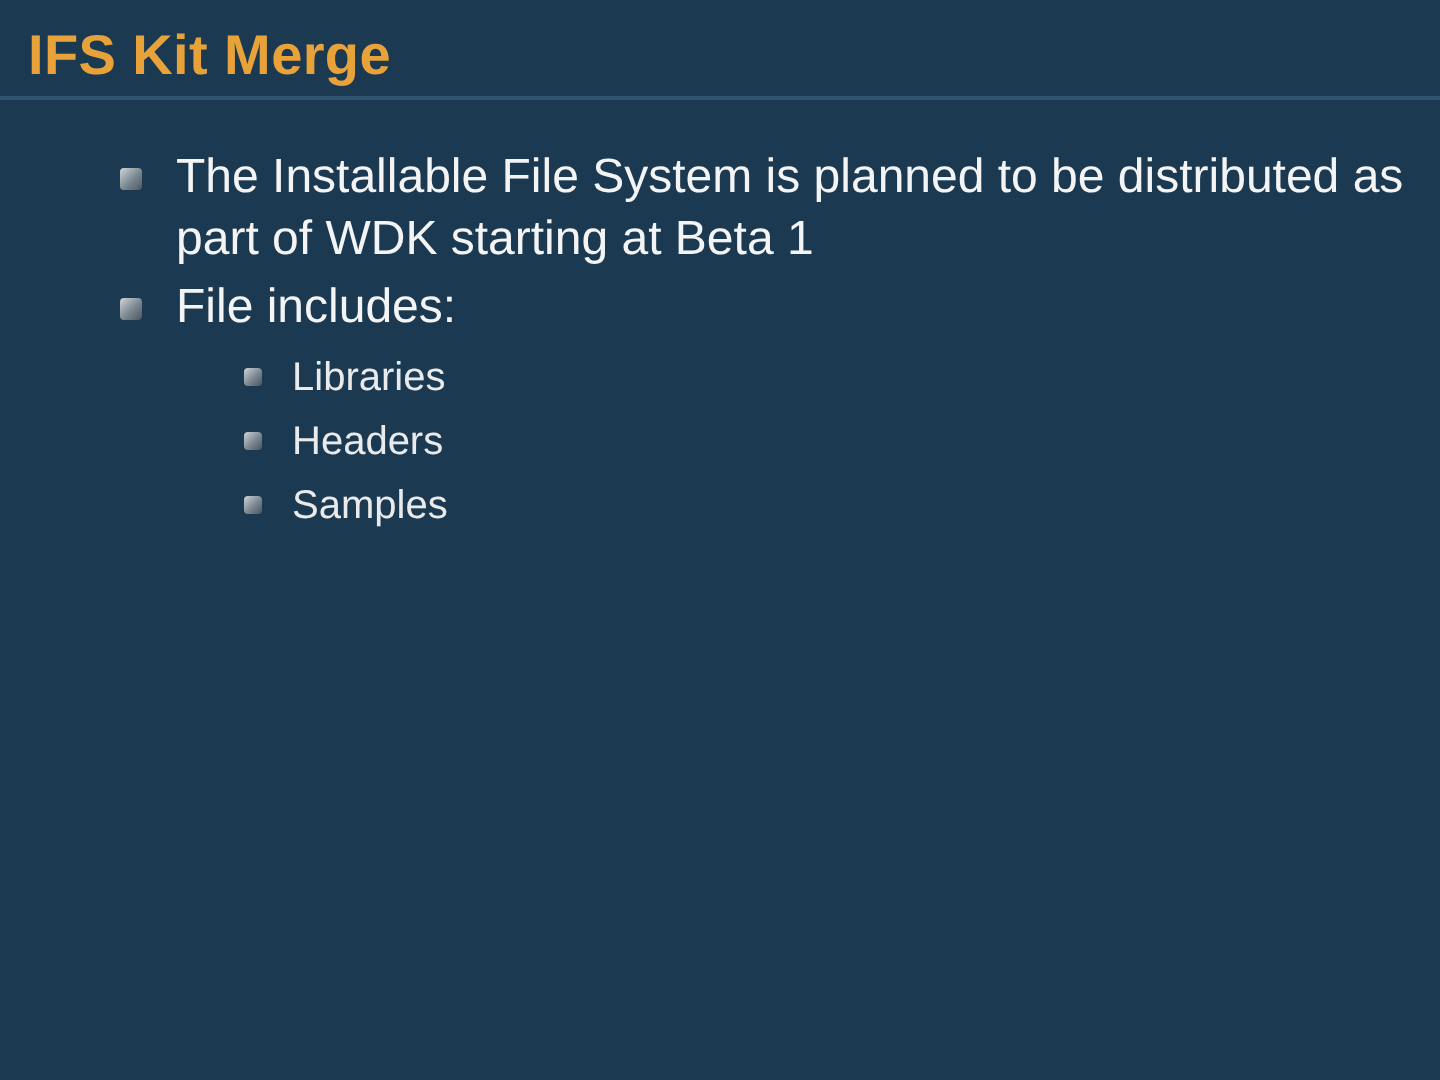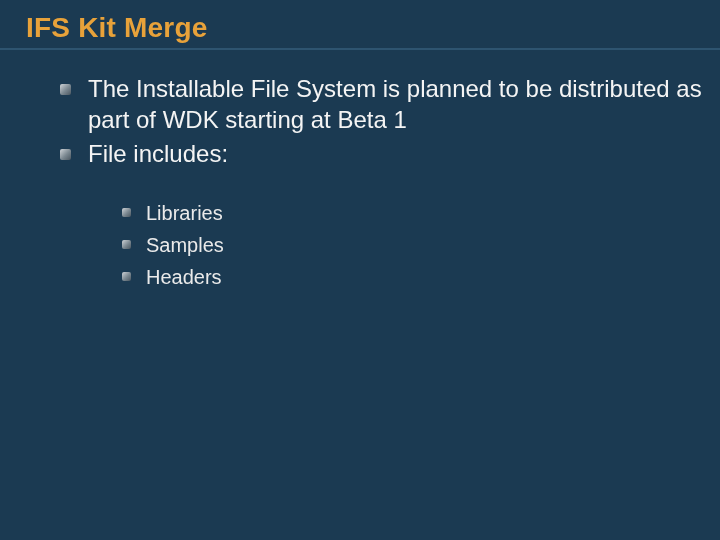--- a/index.html
+++ b/index.html
@@ -12,21 +12,21 @@
   .slide {
     width: 720px;
     height: 540px;
     padding: 10px 0 0 0;
     position: relative;
   }
   .title {
     color: #e8a23a;
     font-size: 28px;
     font-weight: bold;
-    padding: 2px 0 4px 26px;
+    padding: 2px 0 4px 14px;
     border-bottom: 2px solid #2e5470;
     letter-spacing: 0.2px;
   }
   .content {
     padding: 24px 16px 0 60px;
   }
   ul.level1 {
     list-style: none;
   }
   ul.level1 > li {
@@ -42,21 +42,21 @@
     position: absolute;
     left: 0;
     top: 10px;
     width: 11px;
     height: 11px;
     background: linear-gradient(135deg, #d0d4d8 0%, #7a8790 55%, #4a5660 100%);
     border-radius: 2px;
   }
   ul.level2 {
     list-style: none;
-    margin-top: 28px;
+    margin-top: 4px;
     margin-left: 34px;
   }
   ul.level2 > li {
     position: relative;
     font-size: 20px;
     line-height: 1.5;
     color: #eaeaea;
     padding-left: 24px;
     margin-bottom: 2px;
   }
@@ -81,22 +81,22 @@
       <li>
         <span>The Installable File System is planned to be distributed as part of WDK starting at Beta 1</span>
       </li>
       <li>
         <span>File includes:</span>
         <ul class="level2">
           <li>
             <span>Libraries</span>
           </li>
           <li>
-            <span>Samples</span>
+            <span>Headers</span>
           </li>
           <li>
-            <span>Headers</span>
+            <span>Samples</span>
           </li>
         </ul>
       </li>
     </ul>
   </div>
 </div>
 
 </body></html>

